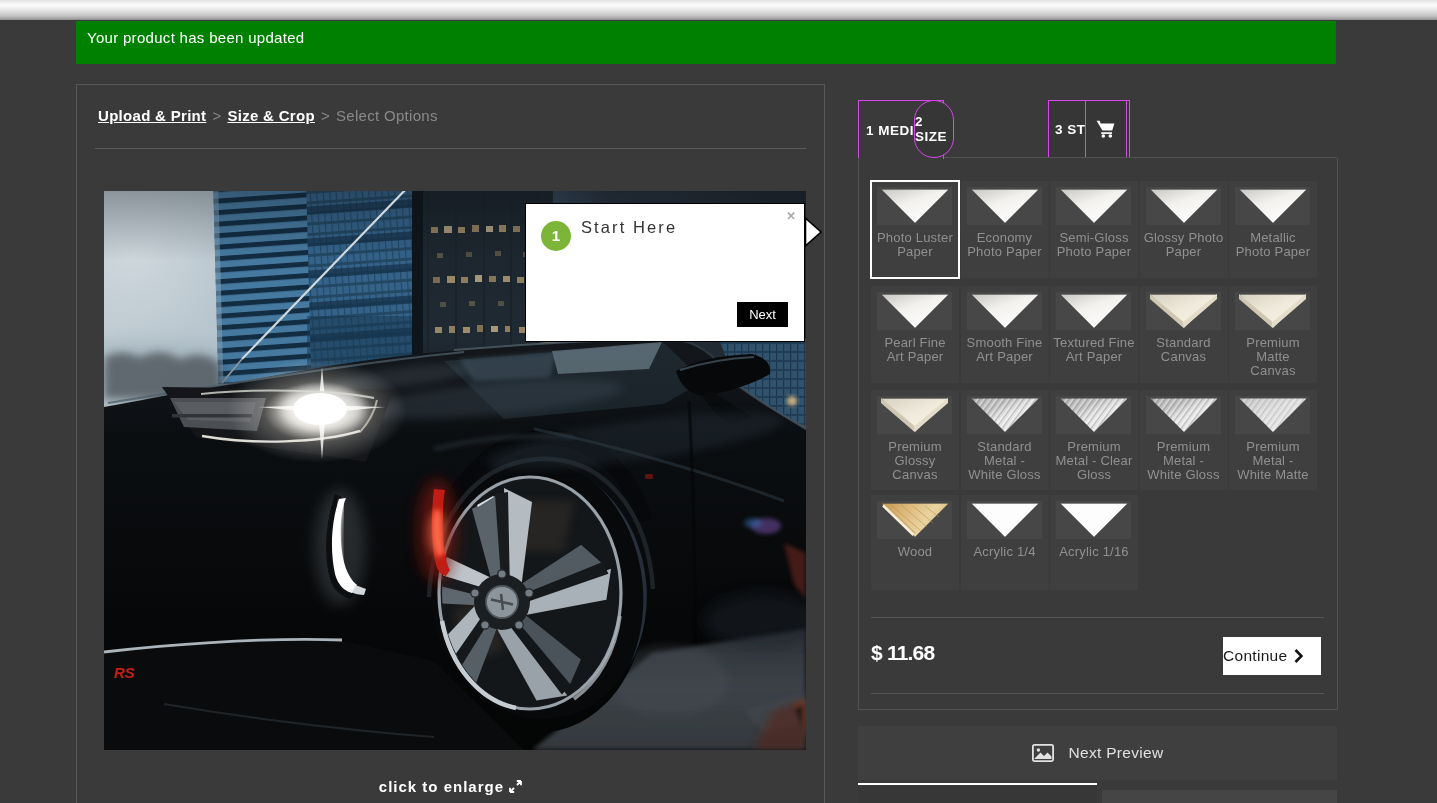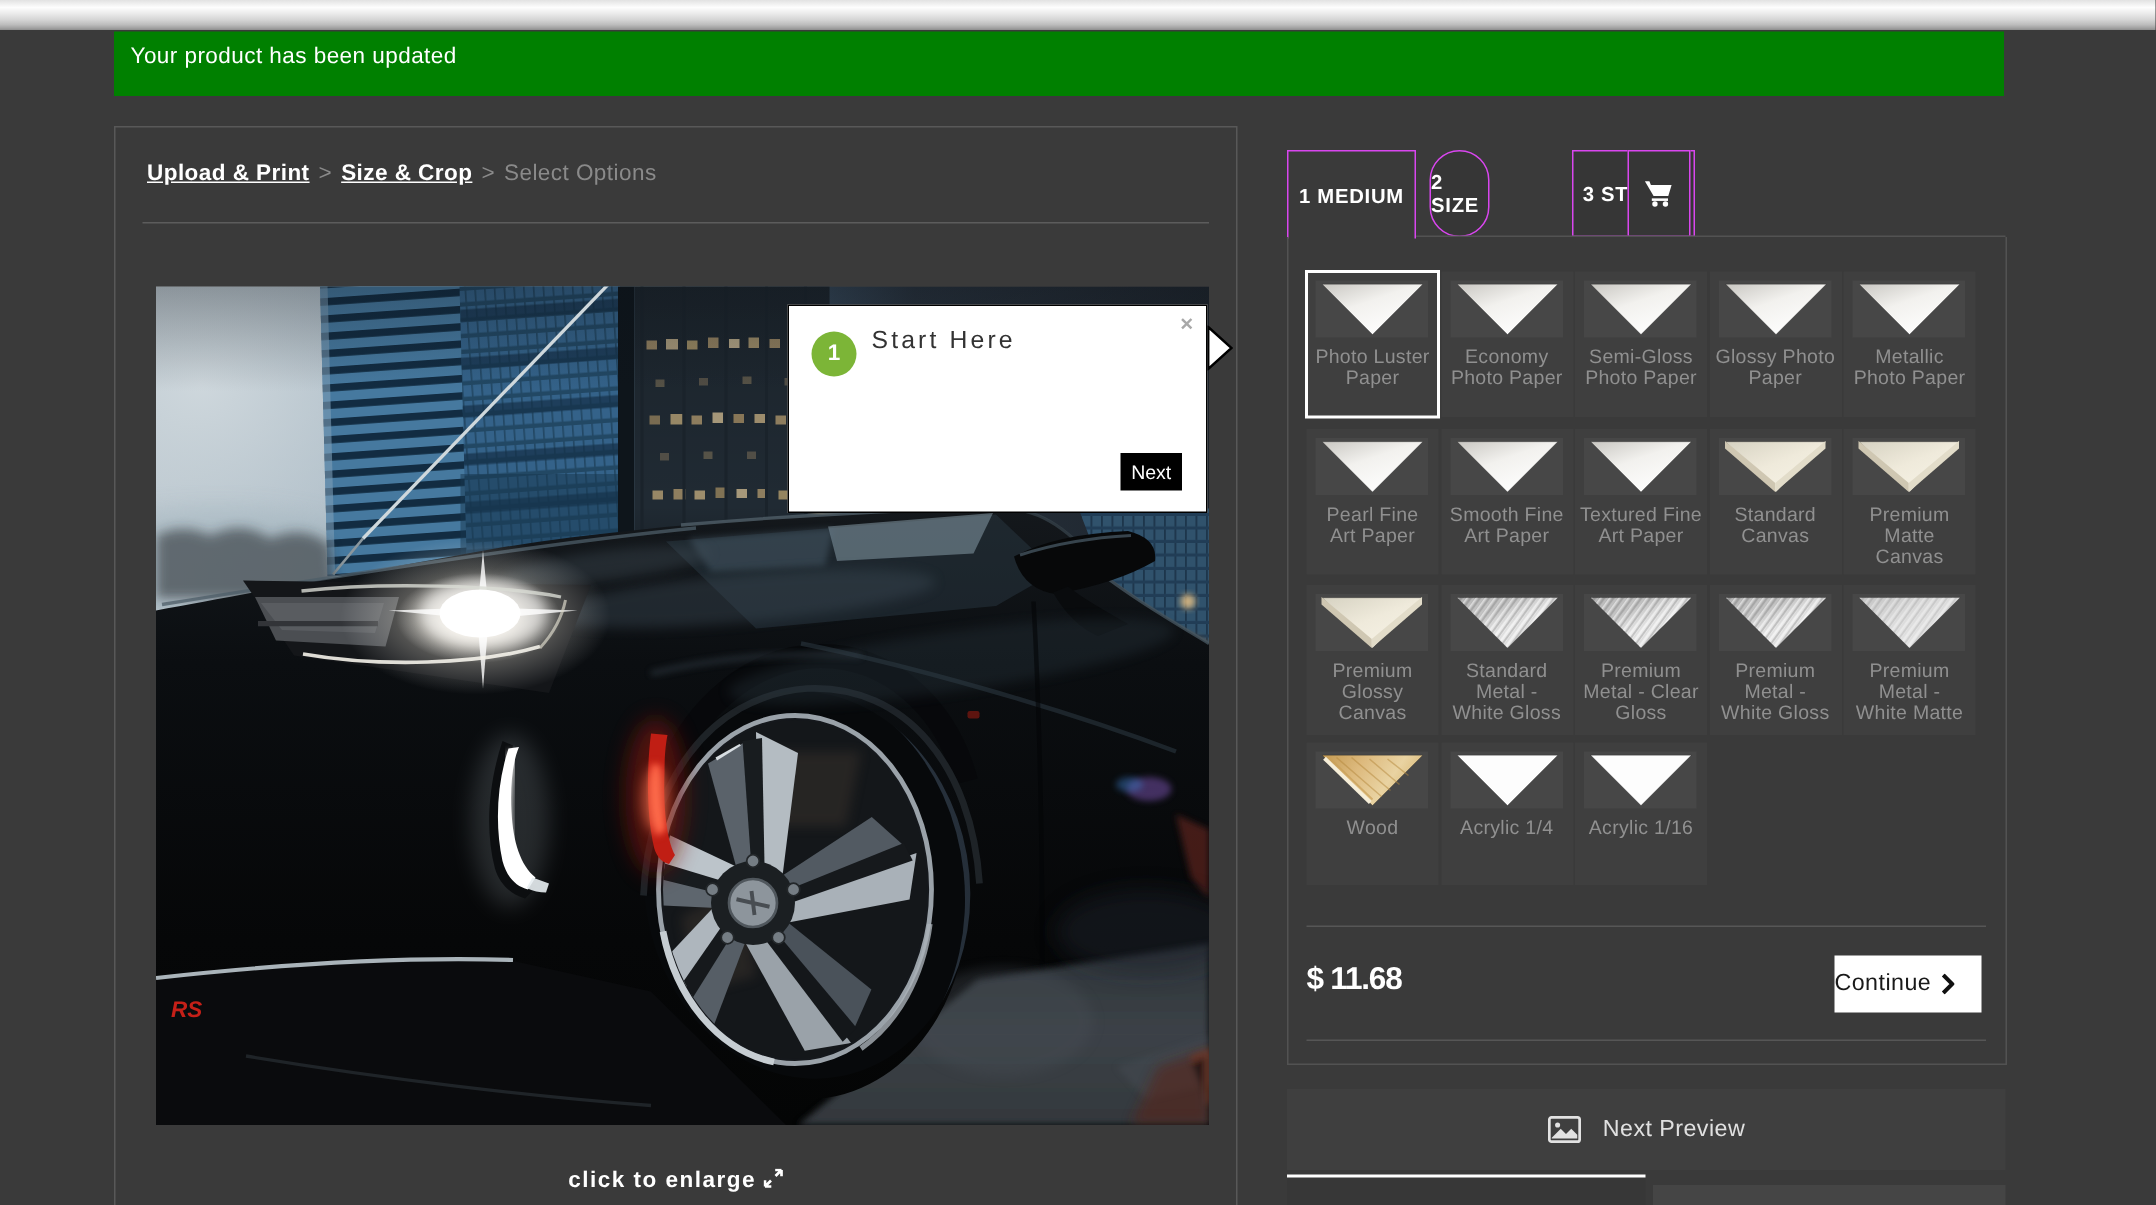--- a/index.html
+++ b/index.html
@@ -18,21 +18,21 @@
   #crumbs a { color:#fff; text-decoration:underline; }
   #hr1 { left:95px; top:148px; width:711px; height:1px; background:#5c5c5c; }
   #photo { left:104px; top:191px; width:702px; height:559px; }
   #caption { left:76px; top:778px; width:749px; text-align:center; color:#fff;
     font-weight:bold; font-size:15px; letter-spacing:1px; }
   
   .tab { position:absolute; top:100px; height:58px; border:1px solid #d946ef; background:#363636;
     color:#fff; font-size:13.5px; font-weight:bold; letter-spacing:0.5px;
     display:flex; align-items:center; justify-content:center; }
   #tab1 { left:858px; width:86px; background:#3a3a3a; border-bottom:none; height:59px; }
-  #tab2 { left:953px; width:40px;border-radius:29px; }
+  #tab2 { left:914px; width:40px;border-radius:29px; }
   #tab3 { left:1004px; width:82px;margin-left:44px; }
   #tab4 { left:1085px; width:42px; }
   
   #rpanel { left:858px; top:158px; width:480px; height:552px;
     border:1px solid #525252; border-top:none; }
   #rpanel .topline { position:absolute; top:-1px; left:85px; right:0; height:1px; background:#525252; }
   .cell { position:absolute; width:88px; background:#3f3f3f; }
   .cell.sel { outline:2px solid #fff; outline-offset:-1px;text-decoration:underline; }
   .tile { position:absolute; left:6px; top:6px; width:75px; height:38px; background:#474747; }
   .lbl { position:absolute; left:-5px; right:-5px; top:50px; text-align:center;
@@ -48,21 +48,21 @@
   #blockL { left:858px; top:783px; width:239px; height:21px; background:#373737; border-top:2px solid #fff; }
   #blockR { left:1102px; top:790px; width:235px; height:14px; background:#454545; }
   
   #popup { left:525px; top:203px; width:280px; height:139px; background:#fff; border:1px solid #000; z-index:5; }
   #parrow { left:805px; top:217px; z-index:6; }
   #pclose { position:absolute; right:8px; top:5px; color:#a8a8a8; font-size:11.5px; font-weight:bold; }
   #pnum { position:absolute; left:15px; top:17px; width:30px; height:30px; border-radius:50%;
     background:#7cb537; color:#fff; font-size:15px; font-weight:bold; text-align:center; line-height:30px; }
   #ptitle { position:absolute; left:55px; top:14px; font-size:16.5px; letter-spacing:2.1px; color:#333; }
   #pbody { position:absolute; left:56px; top:41px; width:225px; font-size:13.2px; line-height:16.4px; color:#4a4a4a; letter-spacing:0.1px; }
-  #pnext { position:absolute; right:16px; bottom:14px; width:41px; height:25px; background:#000;
+  #pnext { position:absolute; right:16px; bottom:14px; width:51px; height:25px; background:#000;
     color:#fff; font-size:13px; text-align:center; line-height:25px; }
 </style>
 </head>
 <body>
 <div id="topbar" class="abs"></div>
 <div id="greenbar" class="abs">
     <span>Your product has been updated</span>
   </div>
 
 <div id="lcard" class="abs"></div>

